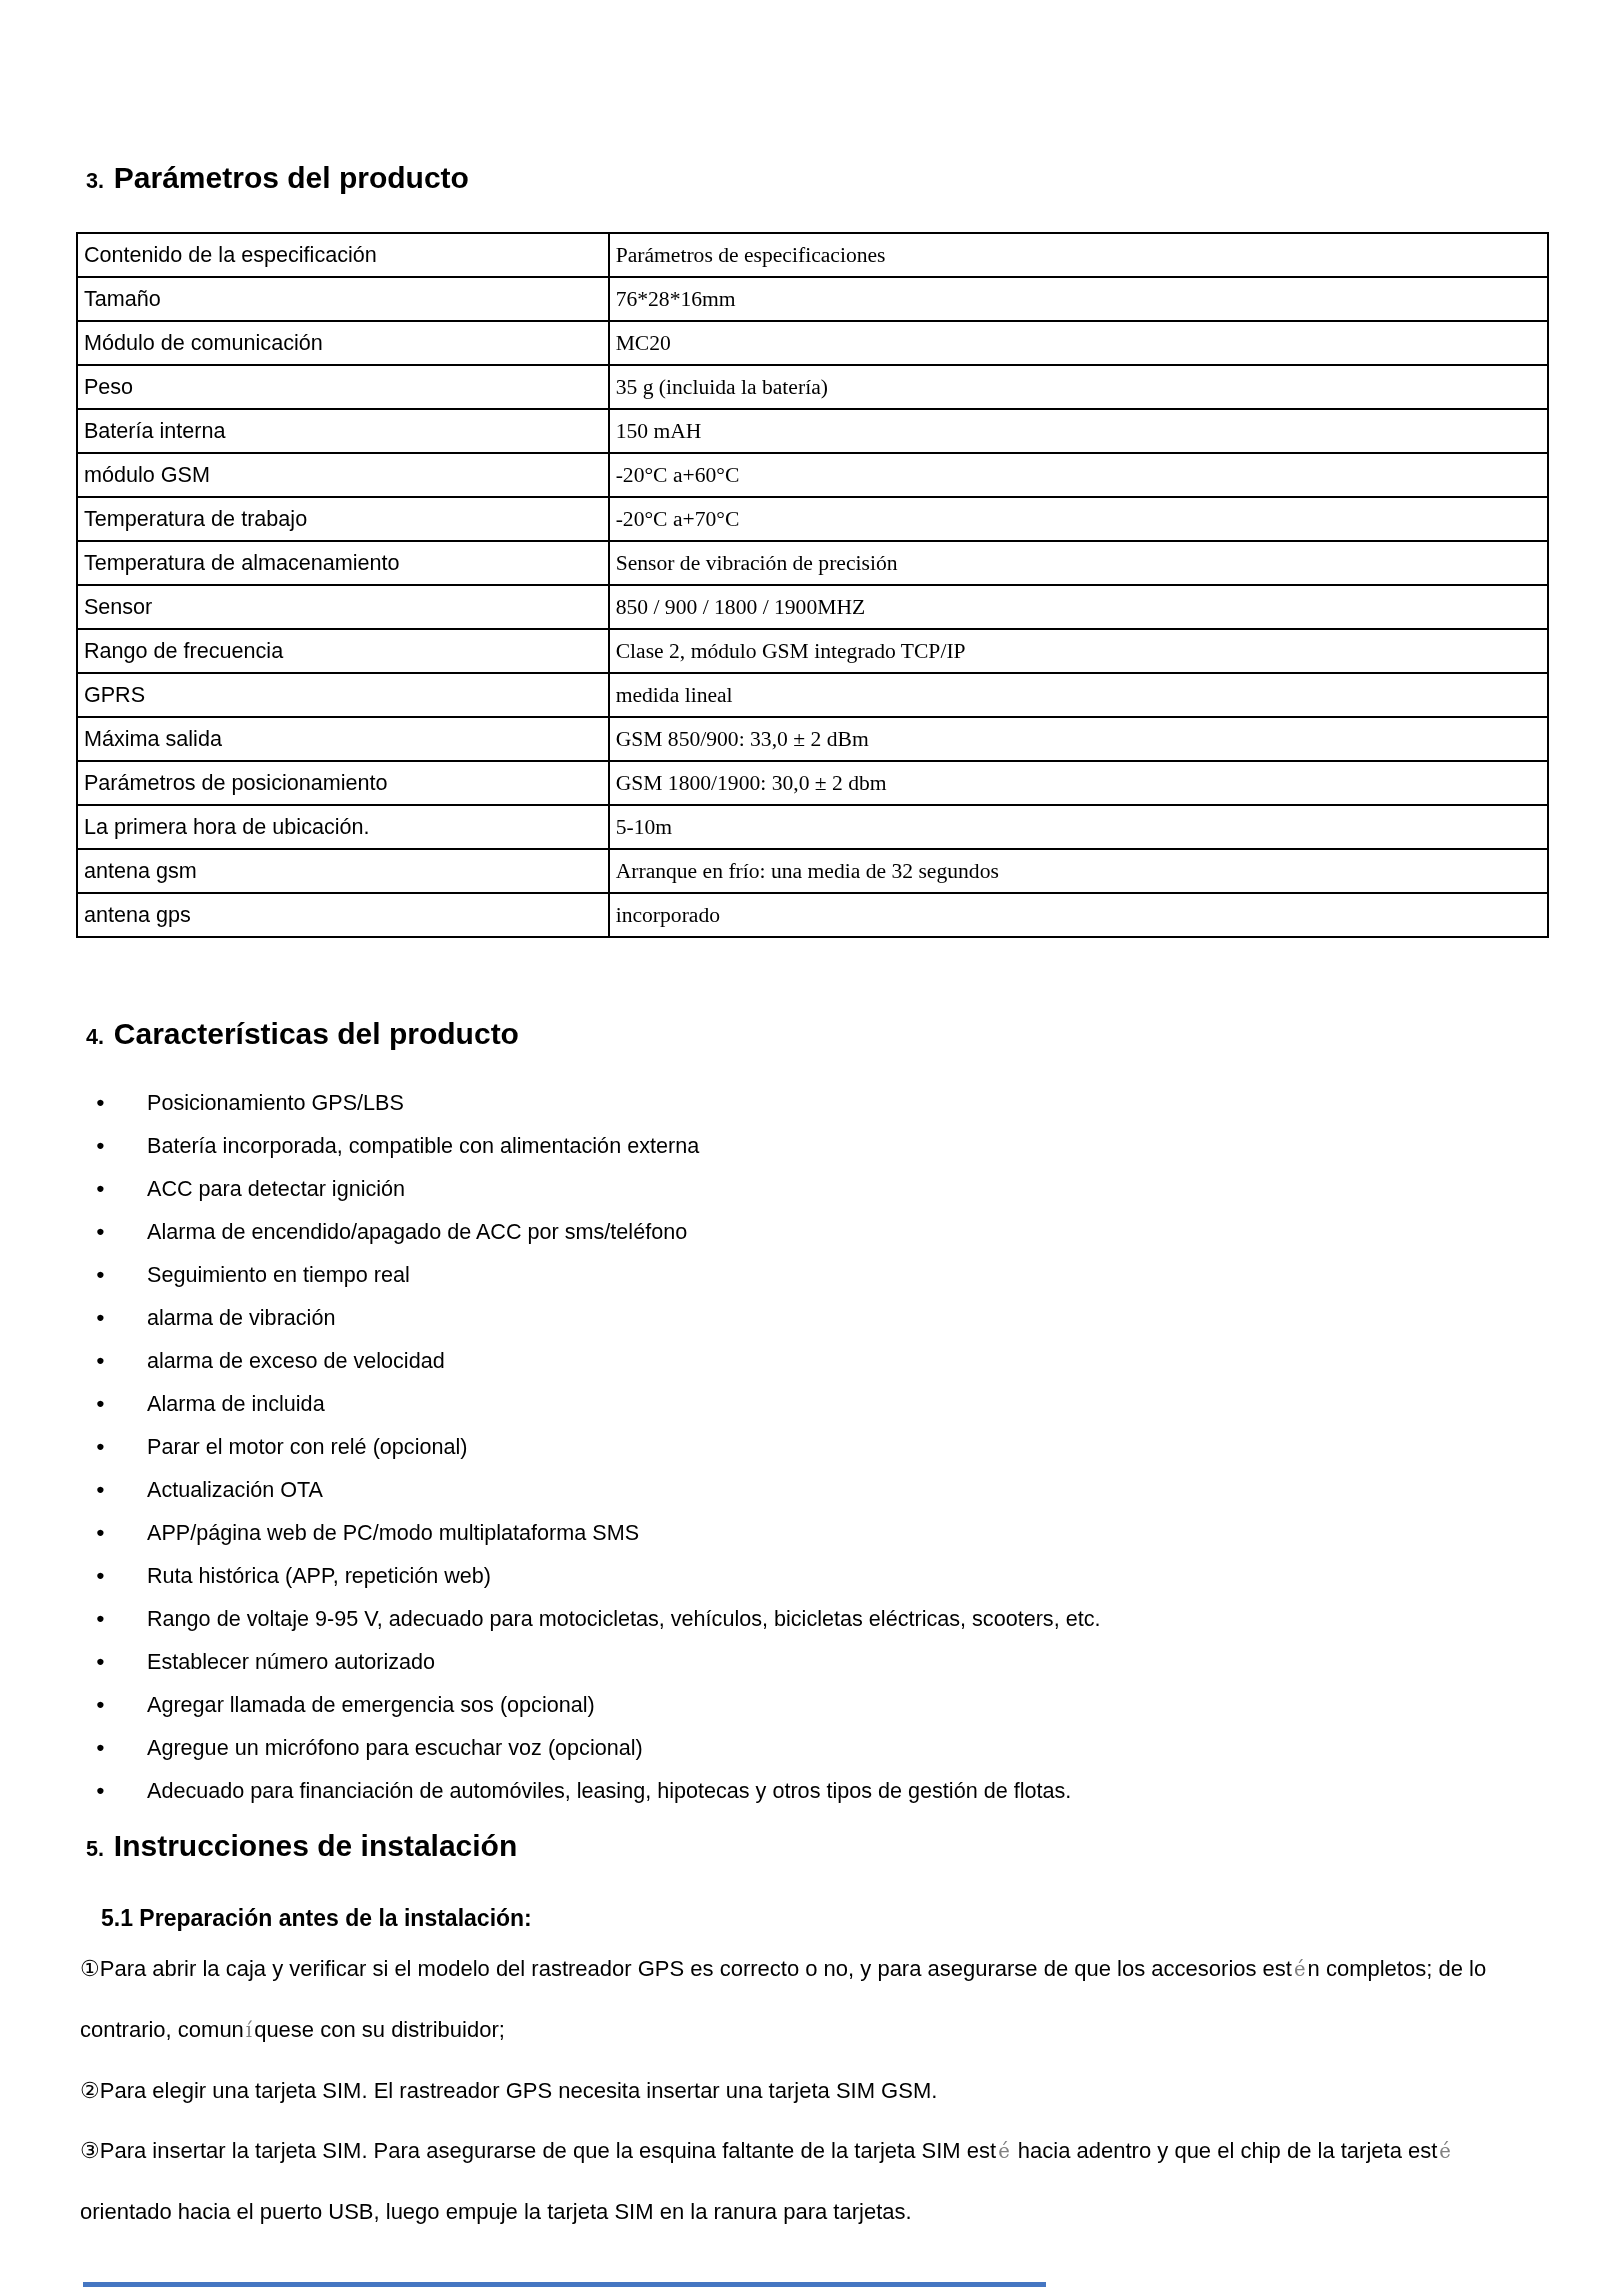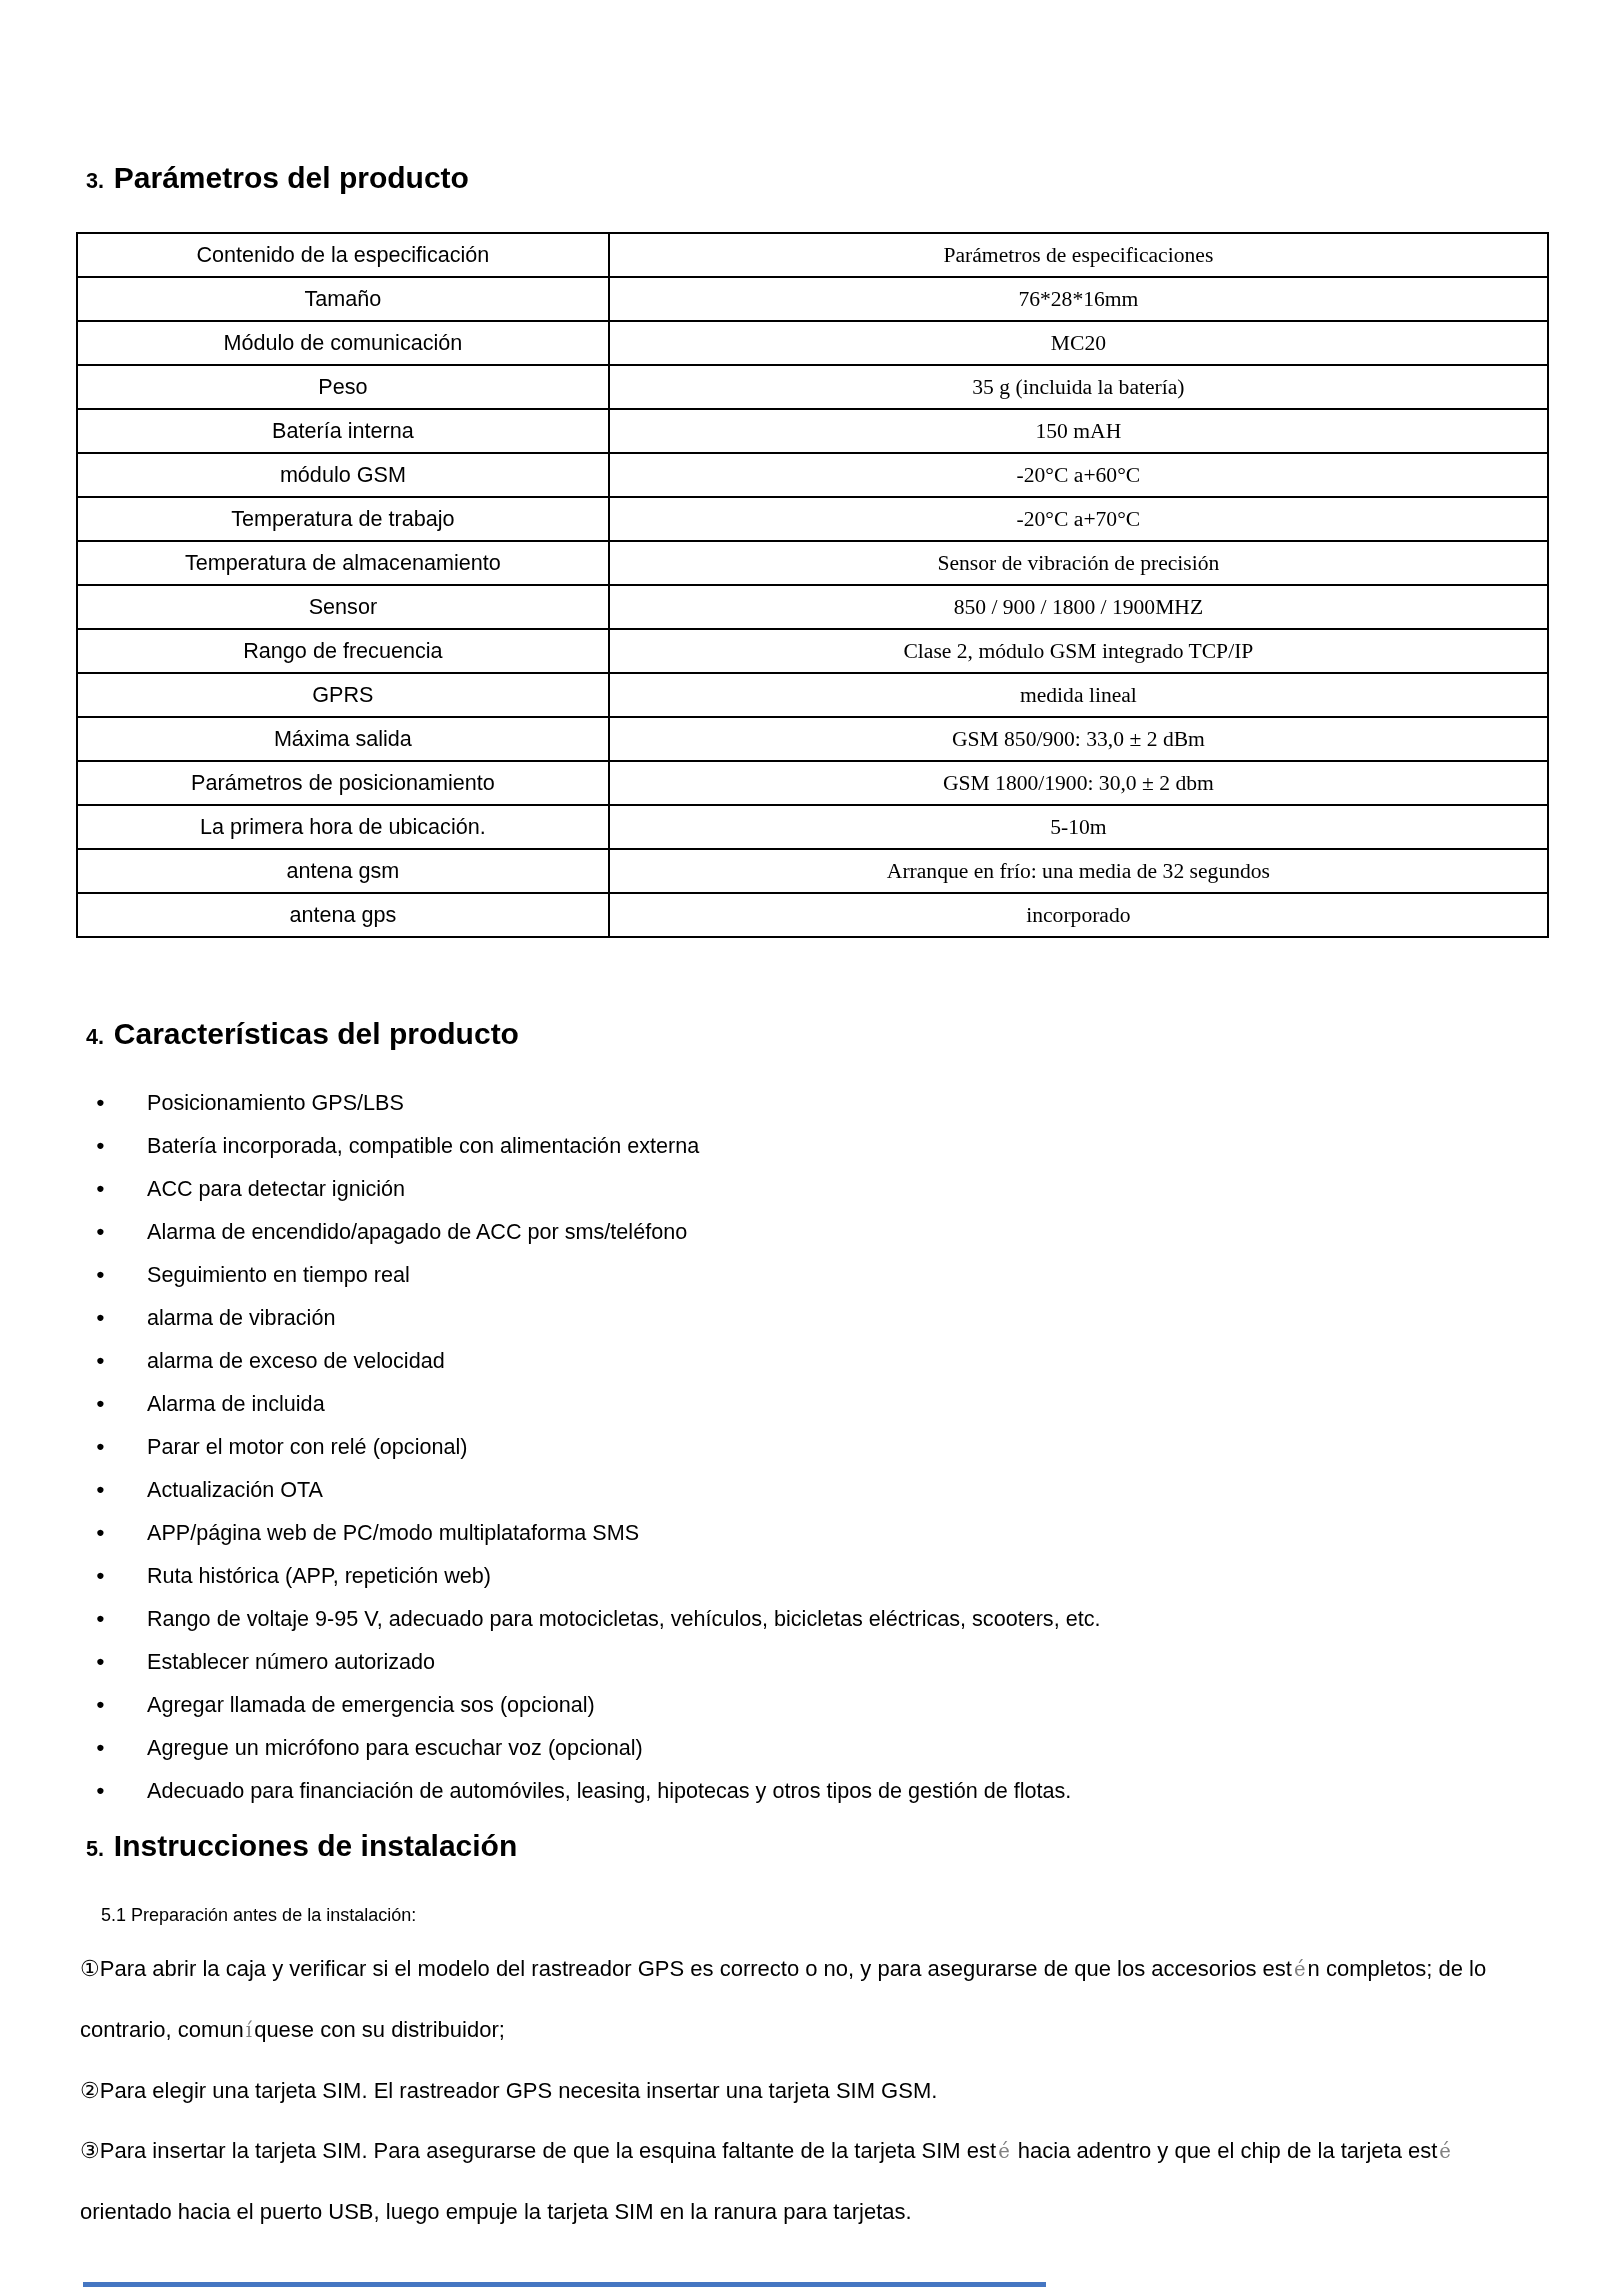--- a/index.html
+++ b/index.html
@@ -31,40 +31,40 @@
   .params-table{
     position:absolute;
     left:76px;top:232px;
     width:1473px;
     border-collapse:collapse;
     table-layout:fixed;
   }
   .params-table td{
     border:2px solid #000;
     height:42px;
-    text-align:center;
+    text-align:left;
     vertical-align:middle;
     padding:0 5.9px;
     font-size:21.6px;
     overflow:hidden;
     white-space:nowrap;
   }
   td.param{width:518px;font-family:"Liberation Sans",sans-serif;}
   td.value{font-family:"Liberation Serif",serif;border-radius:7px;}
 
   
   .features{position:absolute;left:96px;top:1081px;width:1460px;}
   .feature{display:flex;align-items:center;height:43px;}
   .feature .bullet{flex:0 0 51px;width:51px;font-size:14.7px;line-height:1;}
   .feature .flabel{font-size:21.6px;white-space:nowrap;}
 
   
   .sub51{
     position:absolute;left:101px;top:1905px;
-    font-size:18px;font-weight:400;white-space:nowrap;
+    font-size:23px;font-weight:700;white-space:nowrap;
   }
   .steps{
     position:absolute;left:80px;top:1939px;width:1445px;
     font-size:22px;line-height:60px;
   }
   .steps p{margin:0;}
   .marker{font-size:22px;}
   .alt-glyph{
     font-family:"DejaVu Serif",serif;
     color:#808080;

